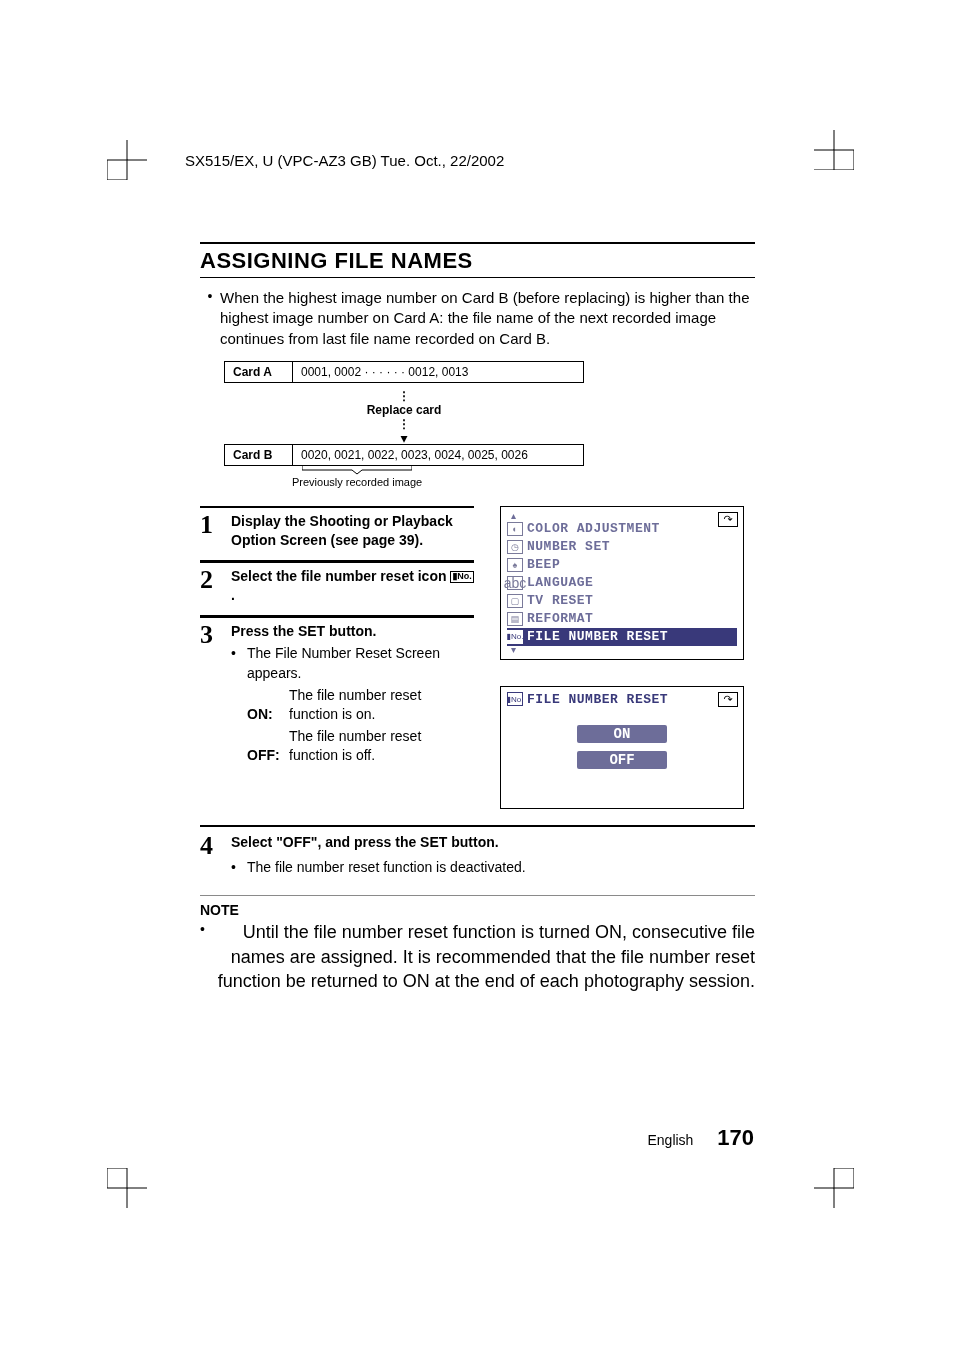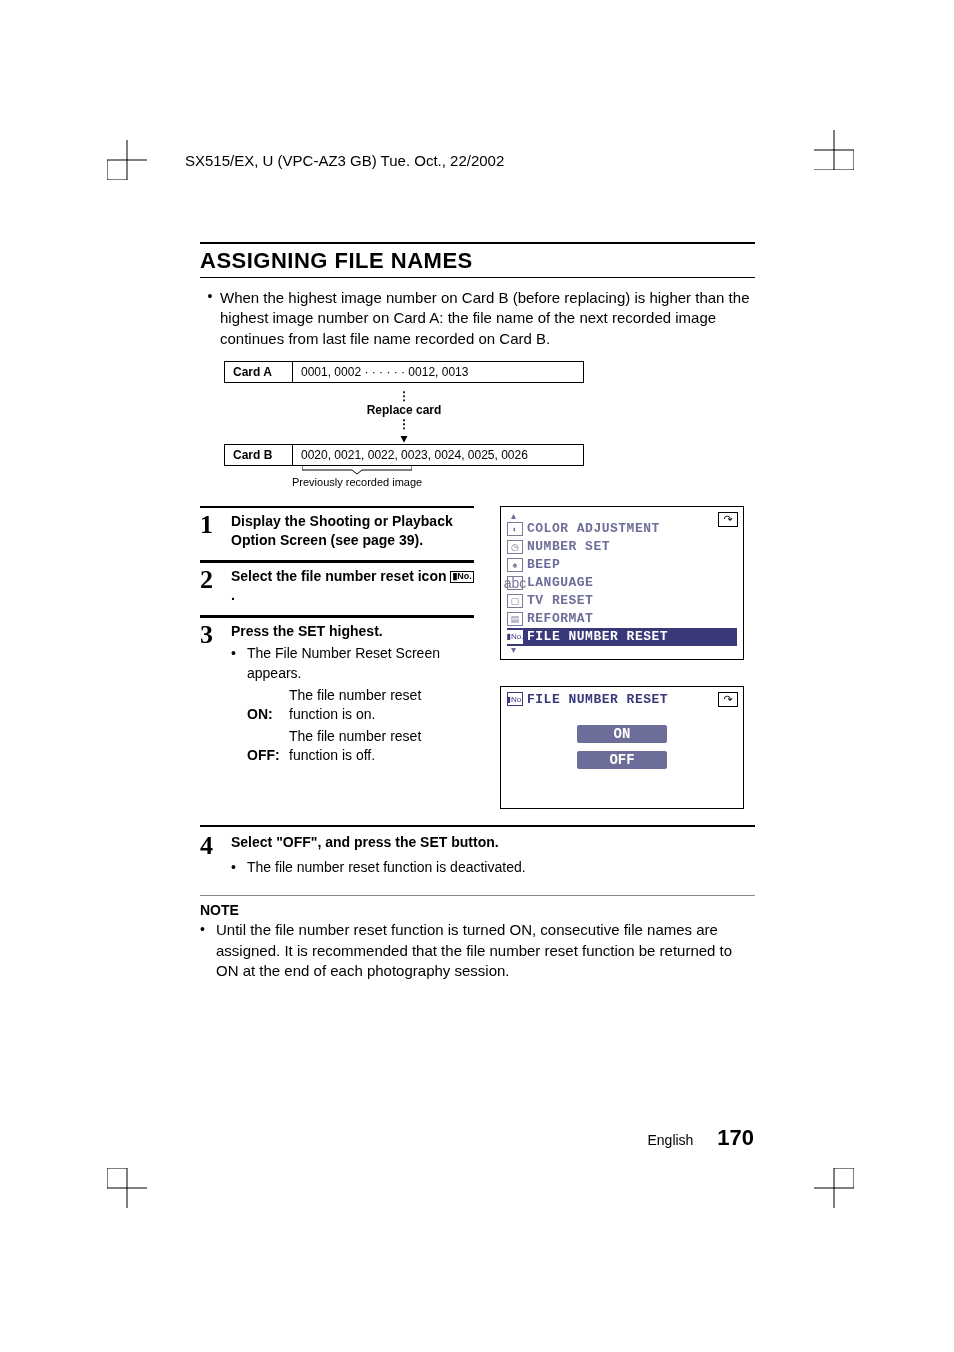--- a/index.html
+++ b/index.html
@@ -102,21 +102,21 @@
       display: block; margin: 0 auto 8px auto; width: 90px; background: #6d6d99; color: #fff;
       font-family: "Courier New", monospace; font-weight: bold; font-size: 14px;
       border-radius: 2px; padding: 1px 0;
     }
 
     .rule-thick { border-top: 2px solid #000; margin-top: 16px; }
     .step4-body { padding-left: 1px; }
     .step4-sub { margin-top: 6px; }
     .note-divider { border-top: 1px solid #8a8a8a; margin-top: 18px; padding-top: 6px; }
     .note-title { font-size: 14px; font-weight: bold; }
-    .note-text { font-size: 15px; line-height: 1.35; }
+    .note-text { font-size: 18px; line-height: 1.35; text-align: right; }
 
     .footer { position: absolute; right: 200px; top: 1125px; font-size: 14px; }
     .footer .pg { font-size: 22px; font-weight: bold; margin-left: 20px; }
 
     .icon-outline { border: 1px solid #7a7a9a; color:#7a7a9a; font-size:9px; padding:0 1px; }
   </style>
 </head>
 <body>
 
 <div class="crop-mark crop-tl">
@@ -196,21 +196,21 @@
         <div class="step-body">
           <div class="step-title">
             <span>Select the file number reset icon </span><span class="file-reset-icon">▮No.</span><span>.</span>
           </div>
         </div>
       </div>
       <div class="step-divider"></div>
       <div class="step-section" style="border-top:2px solid #000;">
         <div class="step-num">3</div>
         <div class="step-body">
-          <div class="step-title">Press the SET highest.</div>
+          <div class="step-title">Press the SET button.</div>
           <div class="sub-list">
             <div class="sub-item">
               <div class="sub-bullet">•</div>
               <div>The File Number Reset Screen appears.</div>
             </div>
             <div class="on-off-row">
               <div class="on-off-label">ON:</div>
               <div>The file number reset function is on.</div>
             </div>
             <div class="on-off-row">

